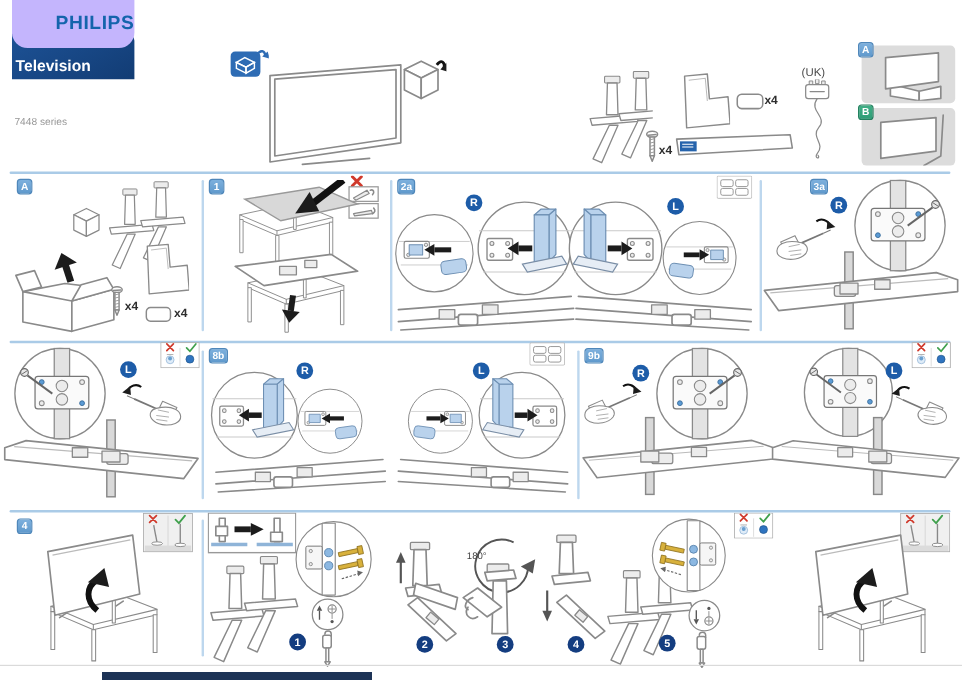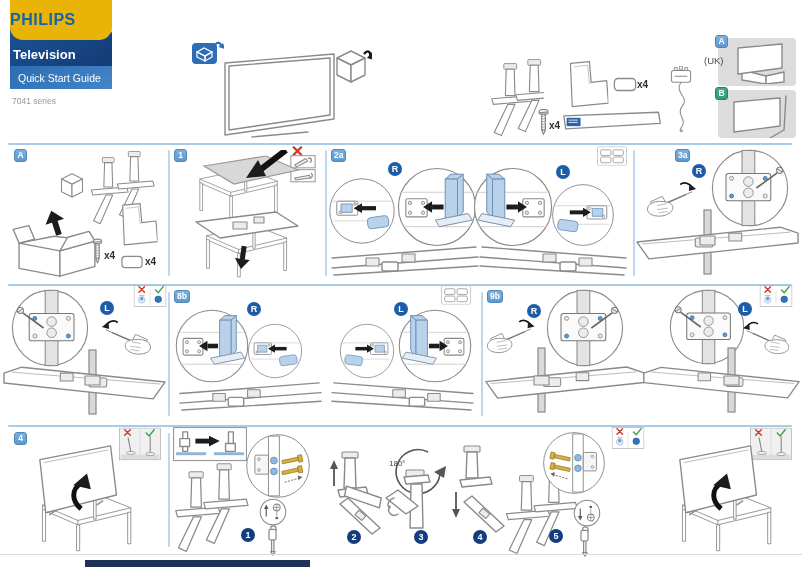--- a/index.html
+++ b/index.html
@@ -1,22 +1,22 @@
 <!DOCTYPE html>
 <html><head>
 <meta charset="utf-8">
 <style>
   html,body{margin:0;padding:0;background:#f2f2f2;}
   .page{position:relative;width:802px;height:567px;background:#ffffff;overflow:hidden;
         font-family:"Liberation Sans",sans-serif;}
   .abs{position:absolute;}
   
   .hdr{position:absolute;left:10px;top:0;width:102px;height:110px;}
-  .hdr-card{position:absolute;left:0;top:0;width:102px;height:40px;background:#eab308;
-            border-radius:0 0 13px 13px;z-index:2;display:flex;align-items:center;justify-content:flex-start;}
+  .hdr-card{position:absolute;left:0;top:0;width:102px;height:40px;background:#c4b5fd;
+            border-radius:0 0 13px 13px;z-index:2;display:flex;align-items:center;justify-content:flex-end;}
   .hdr-card span{color:#1464ac;font-weight:bold;font-size:16px;letter-spacing:.5px;}
   .hdr-band1{position:absolute;left:0;top:28px;width:102px;height:38px;z-index:1;
              background:linear-gradient(150deg,#1d5296,#123c74);border-radius:0 6px 0 0;
              display:flex;align-items:flex-end;padding:0 0 4px 3px;box-sizing:border-box;font-weight:bold;}
   .hdr-band1 span{color:#fff;font-size:13px;}
   .hdr-band2{position:absolute;left:0;top:66px;width:102px;height:23px;
              background:linear-gradient(150deg,#2d6cb2,#4486c8);
              display:flex;align-items:center;padding-left:8px;box-sizing:border-box;}
   .hdr-band2 span{color:#fff;font-size:10.5px;}
   .hdr-series{position:absolute;left:2px;top:96px;font-size:8.5px;color:#979797;}
@@ -311,27 +311,24 @@
   </symbol>
 </defs>
 </svg>
 
 <div class="page">
 
   <div class="hdr">
     <div class="hdr-band1">
       <span>Television</span>
     </div>
-    <div class="hdr-band2">
-      <span>Quick Start Guide</span>
-    </div>
     <div class="hdr-card">
       <span>PHILIPS</span>
     </div>
-    <div class="hdr-series">7041 series</div>
+    <div class="hdr-series">7448 series</div>
   </div>
 
   <svg class="abs" style="left:192px;top:40px" width="32" height="26" viewBox="0 0 32 26">
       <use href="#unboxicon"></use>
     </svg>
   <svg class="abs" style="left:222px;top:50px" width="116" height="92" viewBox="0 0 116 92">
       <use href="#tvpanel"></use>
     </svg>
   <svg class="abs" style="left:330px;top:46px" width="42" height="40" viewBox="0 0 42 40">
       <use href="#smallbox"></use>
@@ -349,21 +346,21 @@
   <svg class="abs" style="left:562px;top:60px" width="48" height="50" viewBox="0 0 52 58">
       <use href="#foamL"></use>
     </svg>
   <svg class="abs" style="left:613px;top:77px" width="24" height="15" viewBox="0 0 26 16">
       <use href="#cap"></use>
     </svg>
   <span class="cnt" style="left:637px;top:79px">x4</span>
   <svg class="abs" style="left:562px;top:110px" width="102" height="23" viewBox="0 0 110 24">
       <use href="#soundbar"></use>
     </svg>
-  <span class="lbl" style="left:704px;top:55px">(UK)</span>
+  <span class="lbl" style="left:668px;top:55px">(UK)</span>
   <svg class="abs" style="left:663px;top:66px" width="36" height="68" viewBox="0 0 40 92">
       <use href="#plugUK"></use>
     </svg>
 
   <div class="opt" style="left:718px;top:38px">
     <div class="b-sq" style="left:-3px;top:-3px">A</div>
     <svg class="abs" style="left:8px;top:4px" width="64" height="42" viewBox="0 0 64 42">
       <polygon points="16,28 40,34 40,42 16,38" class="fw"></polygon>
       <polygon points="40,34 58,30 58,40 40,42" class="fw"></polygon>
       <polygon points="12,6 56,2 56,26 12,32" class="fw"></polygon>

